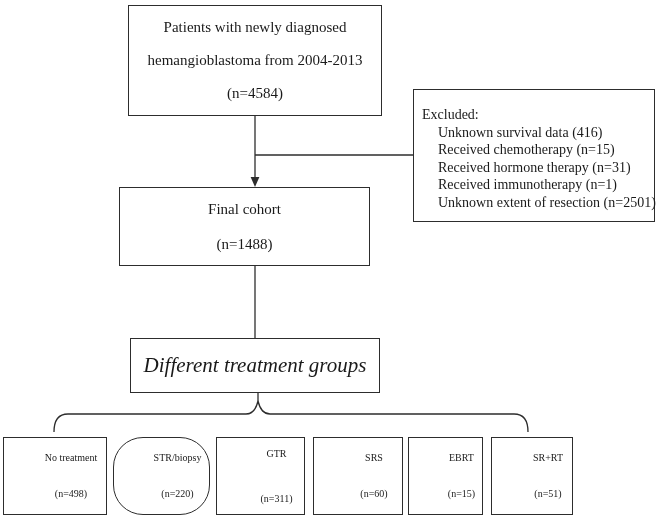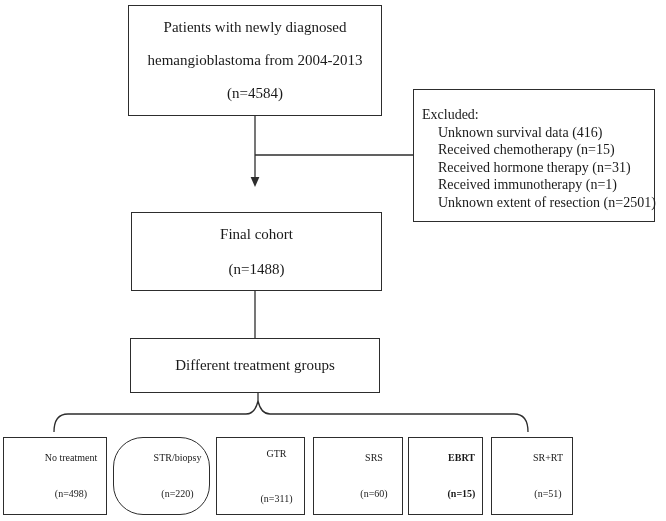--- a/index.html
+++ b/index.html
@@ -26,28 +26,28 @@
     align-items: center;
     justify-content: center;
     text-align: right;
   }
   .top-box {
     left: 128px; top: 5px; width: 254px; height: 111px;
     font-size: 15px;
   }
   .top-box .line { line-height: 33px; }
   .final-box {
-    left: 131px; top: 187px; width: 251px; height: 79px;
+    left: 119px; top: 187px; width: 251px; height: 79px;
     font-size: 15px;
-    margin-top: 25px;
   }
   .final-box .line { line-height: 35px; }
   .treatment-box {
     left: 130px; top: 338px; width: 250px; height: 55px;
-    font-size: 15px;
+    font-size: 21px;
+    font-style: italic;
   }
   .excluded-box {
     left: 413px; top: 89px; width: 242px; height: 133px;
     align-items: flex-start;
     justify-content: center;
     text-align: left;
     padding: 6px 4px 0 8px;
     font-size: 14px;
   }
   .excluded-box .title { line-height: 17.5px; }
@@ -55,21 +55,21 @@
   .group-box {
     top: 437px; height: 78px;
     font-size: 10px;
     padding-left: 32px;
   }
   .group-box .line { line-height: 36px; white-space: nowrap; }
   .g1 { left: 3px;   width: 104px; }
   .g2 { left: 113px; width: 97px; border-radius: 30px;  }
   .g3 { left: 216px; width: 89px; gap: 9px;  }
   .g4 { left: 313px; width: 90px;  }
-  .g5 { left: 408px; width: 75px; font-weight: bold;  }
+  .g5 { left: 408px; width: 75px;  }
   .g6 { left: 491px; width: 82px;  }
   .connector-layer {
     position: absolute;
     left: 0; top: 0;
     width: 666px; height: 521px;
     pointer-events: none;
   }
 </style>
 </head>
 <body>

